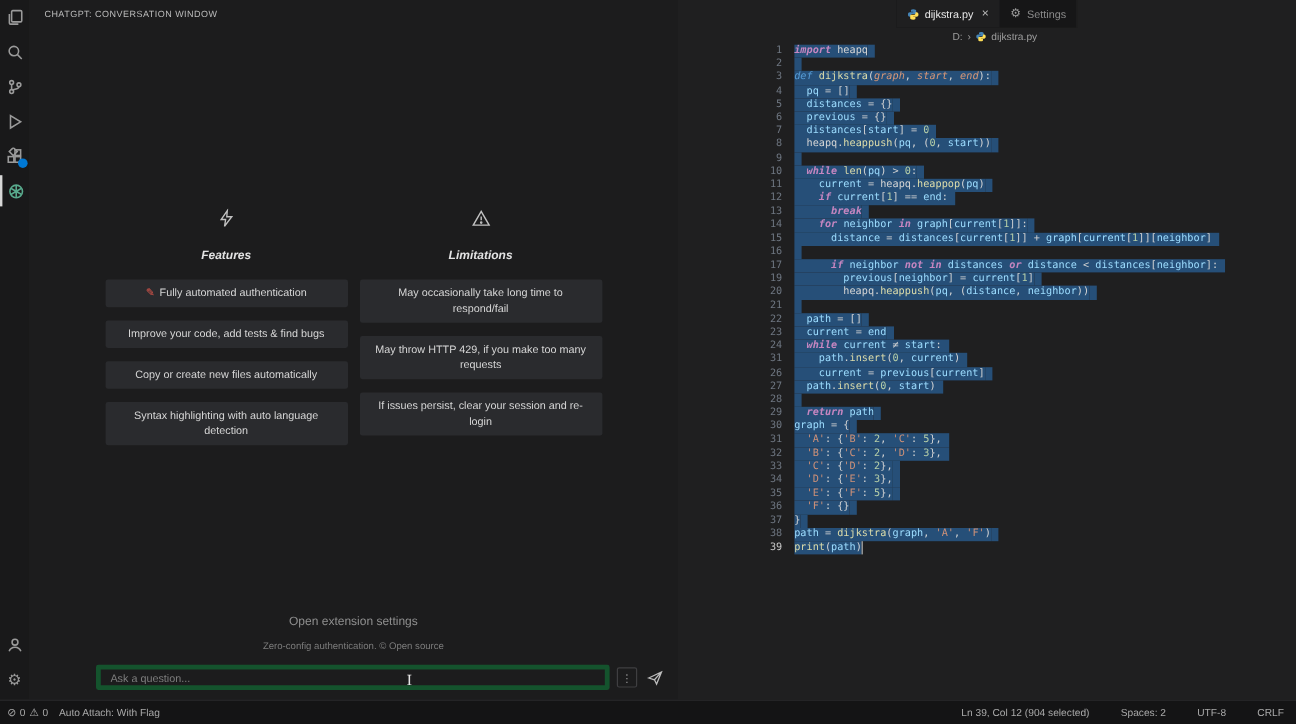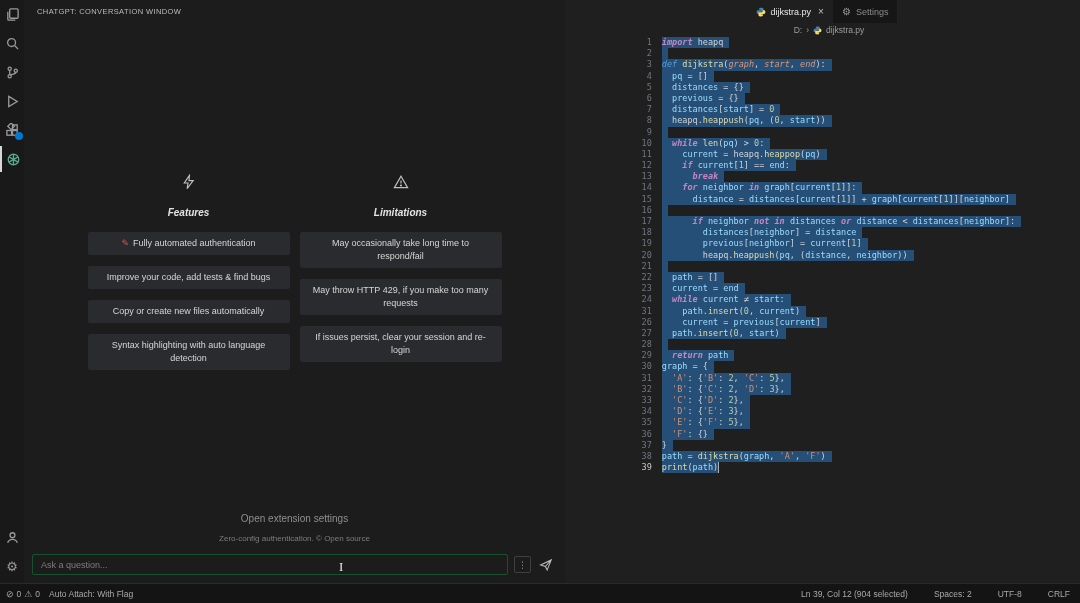--- a/index.html
+++ b/index.html
@@ -31,22 +31,22 @@
   .col-head{margin-top:13px;font-size:10px;font-weight:bold;color:#e3e3e3;font-style:italic;}
   .chips{margin-top:14px;display:flex;flex-direction:column;gap:11px;width:202px;}
   .chip{background:#2a2b2e;border-radius:2px;min-height:23px;padding:5px 12px;font-size:9px;
         color:#d6d6d6;display:flex;align-items:center;justify-content:center;text-align:center;
         line-height:1.45;gap:4px;}
   .chip .pencil{color:#e2574c;font-size:9px;}
   .panel-footer{margin-top:auto;display:flex;flex-direction:column;align-items:center;}
   .link-settings{font-size:10px;color:#8f8f8f;cursor:pointer;margin-bottom:10px;}
   .tagline{font-size:8px;color:#7c7c7c;margin-bottom:11px;}
   .ask-row{width:100%;display:flex;align-items:center;gap:6px;padding:0 10px 8px 8px;}
-  .ask-input{flex:1;height:21px;background:transparent;border:1px solid #14532d;border-radius:2px;
-             padding:0 8px;font-size:9px;color:#cccccc;font-family:"Liberation Sans",sans-serif;outline:none;}
+  .ask-input{flex:1;height:21px;background:transparent;border:4px solid #14532d;border-radius:2px;
+             padding:0 8px;font-size:9px;color:#cccccc;font-family:"Liberation Sans",sans-serif;outline:none;margin-left:48px;}
   .ask-input::placeholder{color:#7d7d7d;}
   .kebab-btn{width:17px;height:17px;border:1px solid #3f3f41;border-radius:2px;color:#9c9c9c;
              font-size:9px;display:flex;align-items:center;justify-content:center;cursor:pointer;}
   .send-btn{width:18px;height:18px;display:flex;align-items:center;justify-content:center;cursor:pointer;}
   .send-btn svg{stroke:#bdbdbd;fill:none;stroke-width:1.2;}
   .ibeam{position:absolute;left:339px;top:559px;font-family:"Liberation Serif",serif;
          font-size:13px;color:#e6e6e6;z-index:5;}
 
   
   .editor{position:absolute;left:565px;right:0;top:0;bottom:20px;background:#1f1f20;
@@ -254,21 +254,20 @@
           <div class="line"><span class="ln">8</span><span class="lc sel"><span class="tk-w">  heapq.</span><span class="tk-f">heappush</span><span class="tk-o">(</span><span class="tk-v">pq</span><span class="tk-o">, (</span><span class="tk-n">0</span><span class="tk-o">, </span><span class="tk-v">start</span><span class="tk-o">))</span></span><span class="nl sel"></span></div>
           <div class="line"><span class="ln">9</span><span class="lc sel"></span><span class="nl sel"></span></div>
           <div class="line"><span class="ln">10</span><span class="lc sel"><span class="tk-w">  </span><span class="tk-k">while</span><span class="tk-w"> </span><span class="tk-f">len</span><span class="tk-o">(</span><span class="tk-v">pq</span><span class="tk-o">) &gt; </span><span class="tk-n">0</span><span class="tk-o">:</span></span><span class="nl sel"></span></div>
           <div class="line"><span class="ln">11</span><span class="lc sel"><span class="tk-w">    </span><span class="tk-v">current</span><span class="tk-o"> = </span><span class="tk-w">heapq.</span><span class="tk-f">heappop</span><span class="tk-o">(</span><span class="tk-v">pq</span><span class="tk-o">)</span></span><span class="nl sel"></span></div>
           <div class="line"><span class="ln">12</span><span class="lc sel"><span class="tk-w">    </span><span class="tk-k">if</span><span class="tk-w"> </span><span class="tk-v">current</span><span class="tk-o">[</span><span class="tk-n">1</span><span class="tk-o">] == </span><span class="tk-v">end</span><span class="tk-o">:</span></span><span class="nl sel"></span></div>
           <div class="line"><span class="ln">13</span><span class="lc sel"><span class="tk-w">      </span><span class="tk-k">break</span></span><span class="nl sel"></span></div>
           <div class="line"><span class="ln">14</span><span class="lc sel"><span class="tk-w">    </span><span class="tk-k">for</span><span class="tk-w"> </span><span class="tk-v">neighbor</span><span class="tk-w"> </span><span class="tk-k">in</span><span class="tk-w"> </span><span class="tk-v">graph</span><span class="tk-o">[</span><span class="tk-v">current</span><span class="tk-o">[</span><span class="tk-n">1</span><span class="tk-o">]]:</span></span><span class="nl sel"></span></div>
           <div class="line"><span class="ln">15</span><span class="lc sel"><span class="tk-w">      </span><span class="tk-v">distance</span><span class="tk-o"> = </span><span class="tk-v">distances</span><span class="tk-o">[</span><span class="tk-v">current</span><span class="tk-o">[</span><span class="tk-n">1</span><span class="tk-o">]] + </span><span class="tk-v">graph</span><span class="tk-o">[</span><span class="tk-v">current</span><span class="tk-o">[</span><span class="tk-n">1</span><span class="tk-o">]][</span><span class="tk-v">neighbor</span><span class="tk-o">]</span></span><span class="nl sel"></span></div>
           <div class="line"><span class="ln">16</span><span class="lc sel"></span><span class="nl sel"></span></div>
           <div class="line"><span class="ln">17</span><span class="lc sel"><span class="tk-w">      </span><span class="tk-k">if</span><span class="tk-w"> </span><span class="tk-v">neighbor</span><span class="tk-w"> </span><span class="tk-k">not</span><span class="tk-w"> </span><span class="tk-k">in</span><span class="tk-w"> </span><span class="tk-v">distances</span><span class="tk-w"> </span><span class="tk-k">or</span><span class="tk-w"> </span><span class="tk-v">distance</span><span class="tk-o"> &lt; </span><span class="tk-v">distances</span><span class="tk-o">[</span><span class="tk-v">neighbor</span><span class="tk-o">]:</span></span><span class="nl sel"></span></div>
-          <div class="line"><span class="ln">18</span><span class="lc sel"><span class="tk-w">        </span><span class="tk-v">distances</span><span class="tk-o">[</span><span class="tk-v">neighbor</span><span class="tk-o">] = </span><span class="tk-v">distance</span></span><span class="nl sel"></span></div>
           <div class="line"><span class="ln">19</span><span class="lc sel"><span class="tk-w">        </span><span class="tk-v">previous</span><span class="tk-o">[</span><span class="tk-v">neighbor</span><span class="tk-o">] = </span><span class="tk-v">current</span><span class="tk-o">[</span><span class="tk-n">1</span><span class="tk-o">]</span></span><span class="nl sel"></span></div>
           <div class="line"><span class="ln">20</span><span class="lc sel"><span class="tk-w">        heapq.</span><span class="tk-f">heappush</span><span class="tk-o">(</span><span class="tk-v">pq</span><span class="tk-o">, (</span><span class="tk-v">distance</span><span class="tk-o">, </span><span class="tk-v">neighbor</span><span class="tk-o">))</span></span><span class="nl sel"></span></div>
           <div class="line"><span class="ln">21</span><span class="lc sel"></span><span class="nl sel"></span></div>
           <div class="line"><span class="ln">22</span><span class="lc sel"><span class="tk-w">  </span><span class="tk-v">path</span><span class="tk-o"> = []</span></span><span class="nl sel"></span></div>
           <div class="line"><span class="ln">23</span><span class="lc sel"><span class="tk-w">  </span><span class="tk-v">current</span><span class="tk-o"> = </span><span class="tk-v">end</span></span><span class="nl sel"></span></div>
           <div class="line"><span class="ln">24</span><span class="lc sel"><span class="tk-w">  </span><span class="tk-k">while</span><span class="tk-w"> </span><span class="tk-v">current</span><span class="tk-o"> ≠ </span><span class="tk-v">start</span><span class="tk-o">:</span></span><span class="nl sel"></span></div>
           <div class="line"><span class="ln">31</span><span class="lc sel"><span class="tk-w">    </span><span class="tk-v">path</span><span class="tk-o">.</span><span class="tk-f">insert</span><span class="tk-o">(</span><span class="tk-n">0</span><span class="tk-o">, </span><span class="tk-v">current</span><span class="tk-o">)</span></span><span class="nl sel"></span></div>
           <div class="line"><span class="ln">26</span><span class="lc sel"><span class="tk-w">    </span><span class="tk-v">current</span><span class="tk-o"> = </span><span class="tk-v">previous</span><span class="tk-o">[</span><span class="tk-v">current</span><span class="tk-o">]</span></span><span class="nl sel"></span></div>
           <div class="line"><span class="ln">27</span><span class="lc sel"><span class="tk-w">  </span><span class="tk-v">path</span><span class="tk-o">.</span><span class="tk-f">insert</span><span class="tk-o">(</span><span class="tk-n">0</span><span class="tk-o">, </span><span class="tk-v">start</span><span class="tk-o">)</span></span><span class="nl sel"></span></div>
           <div class="line"><span class="ln">28</span><span class="lc sel"></span><span class="nl sel"></span></div>

